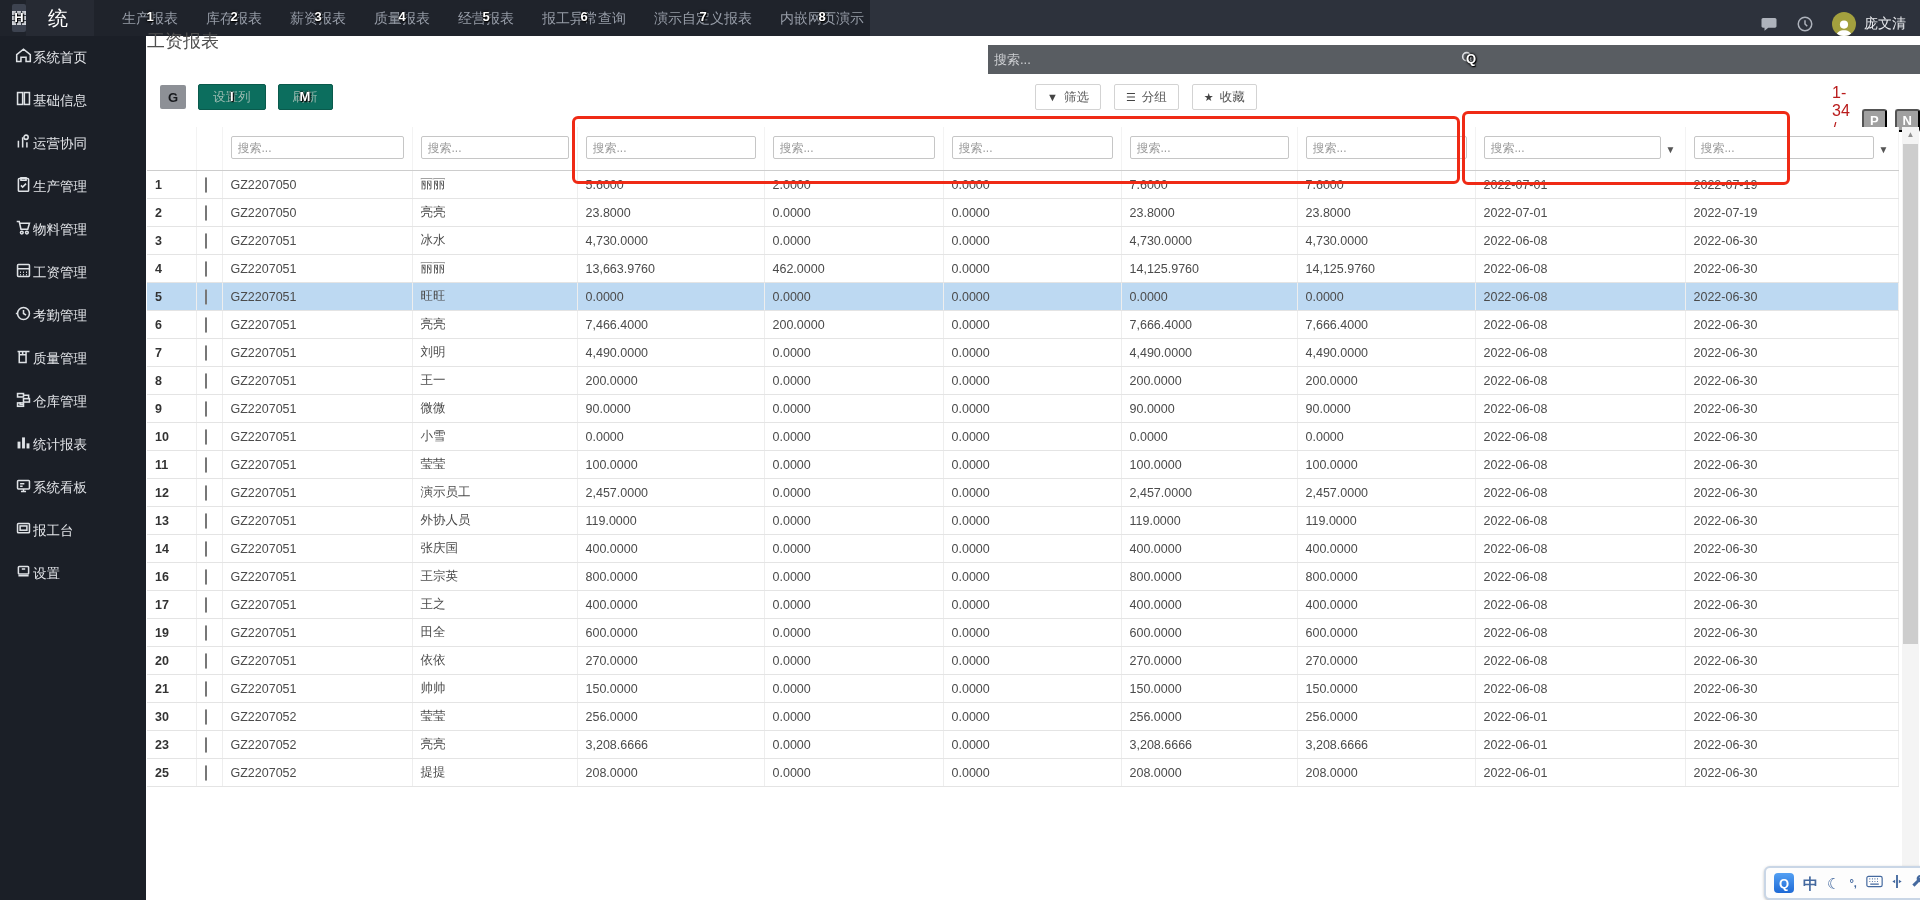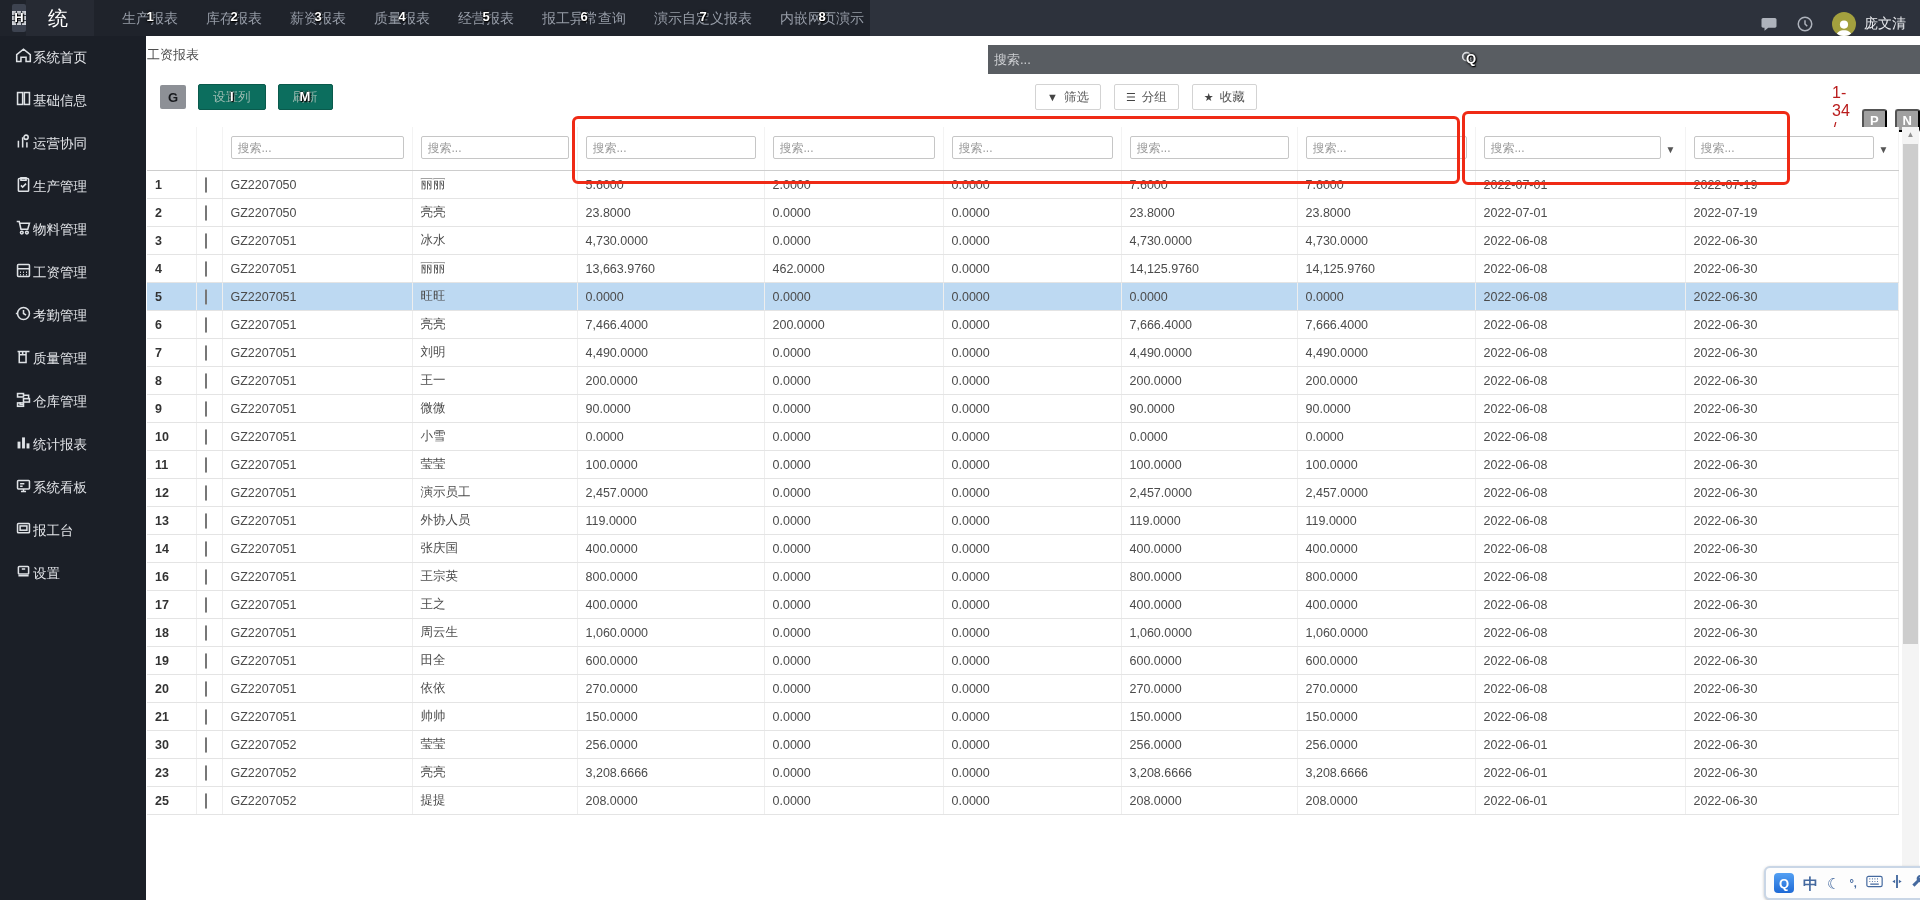--- a/index.html
+++ b/index.html
@@ -23,21 +23,21 @@
   .hint{position:absolute;color:#fff;font-size:13px;font-weight:bold;
         text-shadow:0 0 2px #000,0 0 3px #000,1px 1px 1px #000;pointer-events:none;z-index:30;}
   .hint.center{left:50%;top:50%;transform:translate(-50%,-52%);}
   .hintbox{display:flex;align-items:center;justify-content:center;font-weight:bold;border-radius:3px;}
   
   .sidebar{position:absolute;left:0;top:36px;width:146px;height:864px;background:#1b1f27;}
   .side-item{display:flex;align-items:center;gap:1px;padding:11px 0 11px 15px;cursor:pointer;}
   .side-item svg{flex:0 0 auto;}
   .side-label{color:#e3e5e9;font-size:13.5px;white-space:nowrap;}
   
-  .page-title{position:absolute;left:147px;top:46px;font-size:13px;color:#4f4f4f;text-align:right;}
+  .page-title{position:absolute;left:147px;top:29px;font-size:18px;color:#4f4f4f;text-align:right;}
   .toolbar-left{position:absolute;left:160px;top:84px;display:flex;align-items:center;gap:12px;}
   .g-btn{width:26px;height:24px;background:#8d9096;color:#16181c;font-size:13px;font-weight:bold;
          display:flex;align-items:center;justify-content:center;border-radius:2px;}
   .teal-btn{position:relative;height:26px;padding:0 14px;background:#0c6e5e;border:1px solid #0a5a4c;
             color:#9dbcb2;font-size:12.5px;display:flex;align-items:center;border-radius:2px;cursor:pointer;}
   
   .search-bar{position:absolute;left:988px;top:45px;width:932px;height:29px;background:#595d62;display:flex;align-items:center;}
   .search-bar .ph{color:#cfd1d4;font-size:13px;padding-left:6px;}
   .search-mag{position:absolute;left:472px;top:5px;}
   .search-bar .hint{left:478px;top:6px;}
@@ -510,33 +510,20 @@
           <td>王之</td>
           <td>400.0000</td>
           <td>0.0000</td>
           <td>0.0000</td>
           <td>400.0000</td>
           <td>400.0000</td>
           <td>2022-06-08</td>
           <td>2022-06-30</td>
         </tr>
         <tr>
-          <td class="sno">18</td>
-          <td><span class="row-check"></span></td>
-          <td>GZ2207051</td>
-          <td>周云生</td>
-          <td>1,060.0000</td>
-          <td>0.0000</td>
-          <td>0.0000</td>
-          <td>1,060.0000</td>
-          <td>1,060.0000</td>
-          <td>2022-06-08</td>
-          <td>2022-06-30</td>
-        </tr>
-        <tr>
           <td class="sno">19</td>
           <td><span class="row-check"></span></td>
           <td>GZ2207051</td>
           <td>田全</td>
           <td>600.0000</td>
           <td>0.0000</td>
           <td>0.0000</td>
           <td>600.0000</td>
           <td>600.0000</td>
           <td>2022-06-08</td>

